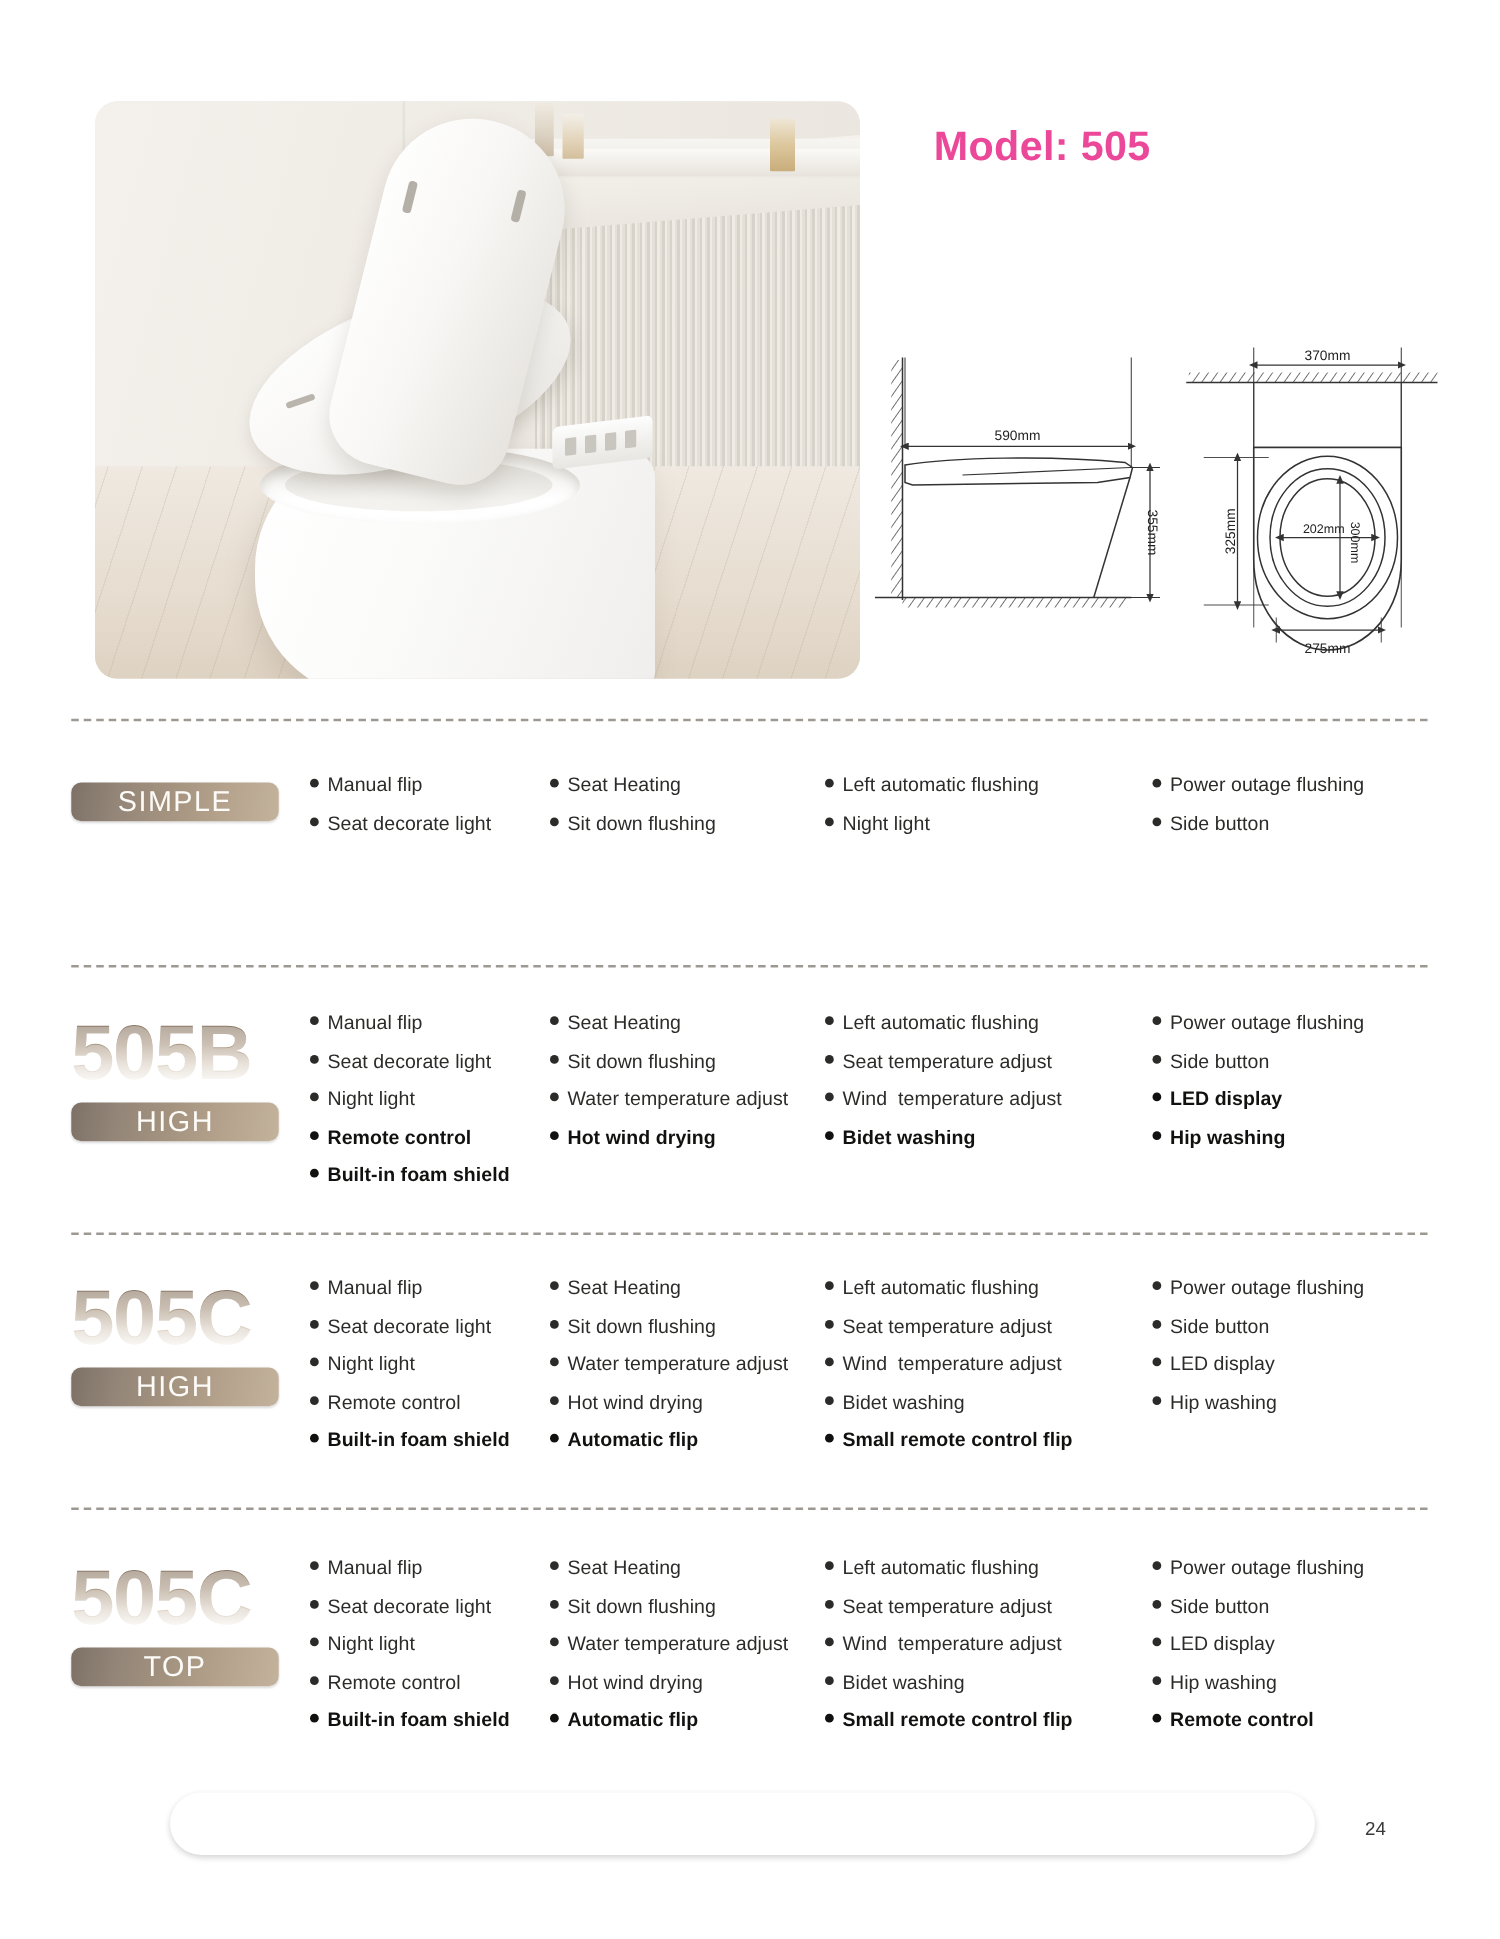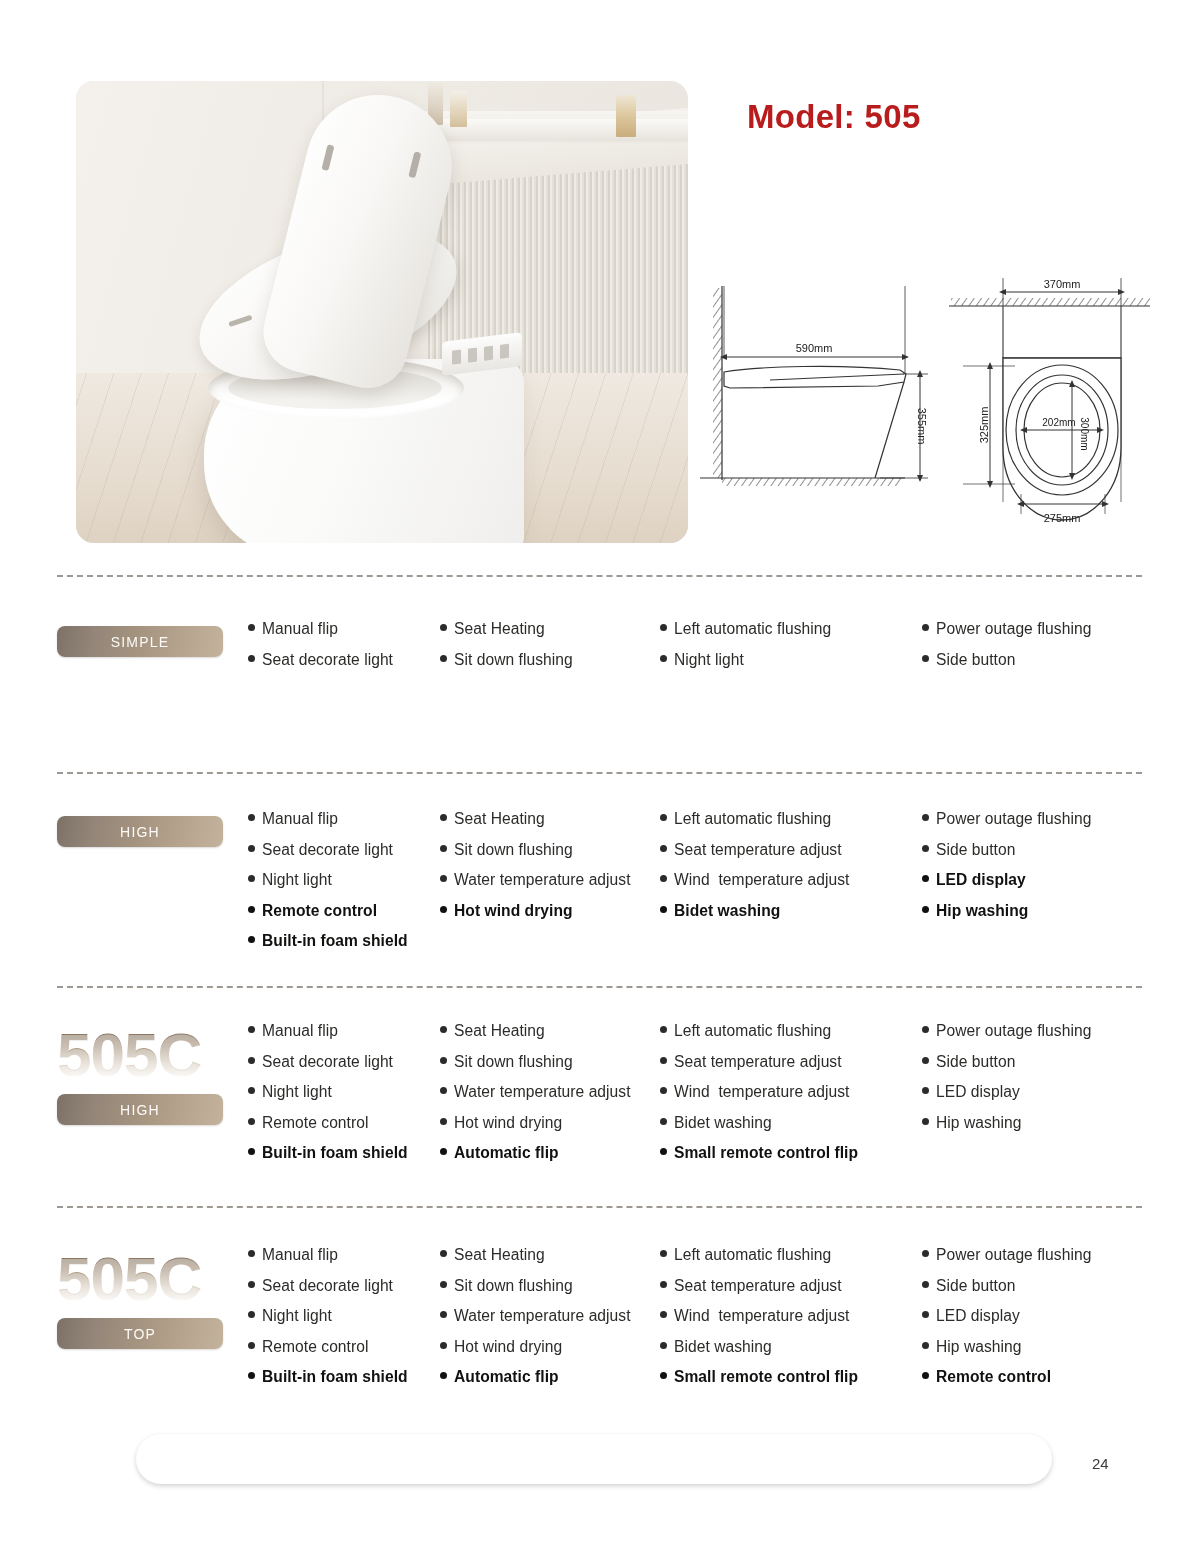--- a/index.html
+++ b/index.html
@@ -167,21 +167,21 @@
     border-radius: 3px;
   }
 
   
   .model-title {
     position: absolute;
     left: 747px; top: 98px;
     font-size: 33px;
     font-weight: bold;
     letter-spacing: 0.3px;
-    color: #b91c1c;
+    color: #ec4899;
   }
   .spec-list {
     position: absolute;
     left: 747px; top: 148px;
     font-size: 18.5px;
     line-height: 27px;
     color: #232321;
     letter-spacing: 0.1px;
   }
   .spec-list div { white-space: pre; }
@@ -227,21 +227,21 @@
     width: 166px;
     height: 31px;
     border-radius: 8px;
     background: linear-gradient(100deg,
       #7d7166 0%,
       #938578 22%,
       #a4937f 48%,
       #b4a28c 72%,
       #c3b29c 100%);
     color: #fdfbf8;
-    font-size: 14px;
+    font-size: 23px;
     letter-spacing: 1.2px;
     display: flex;
     align-items: center;
     justify-content: center;
     box-shadow: 0 1px 2px rgba(0,0,0,0.15);
   }
 
   .feature-grid {
     position: absolute;
     top: 0;
@@ -461,20 +461,21 @@
       </div>
     <div class="feat-col c3">
         <div class="feat"><span class="dot"></span><span>Power outage flushing</span></div>
         <div class="feat"><span class="dot"></span><span>Side button</span></div>
       </div>
   </div>
 </div>
 
 <div class="tier" style="top:810px" id="tier-1">
   <div class="tier-left">
+    <div class="tier-num">505B</div>
     <div class="tier-badge">HIGH</div>
   </div>
   <div class="feature-grid">
     <div class="feat-col c0">
         <div class="feat"><span class="dot"></span><span>Manual flip</span></div>
         <div class="feat"><span class="dot"></span><span>Seat decorate light</span></div>
         <div class="feat"><span class="dot"></span><span>Night light</span></div>
         <div class="feat bold"><span class="dot"></span><span>Remote control</span></div>
         <div class="feat bold"><span class="dot"></span><span>Built-in foam shield</span></div>
       </div>

